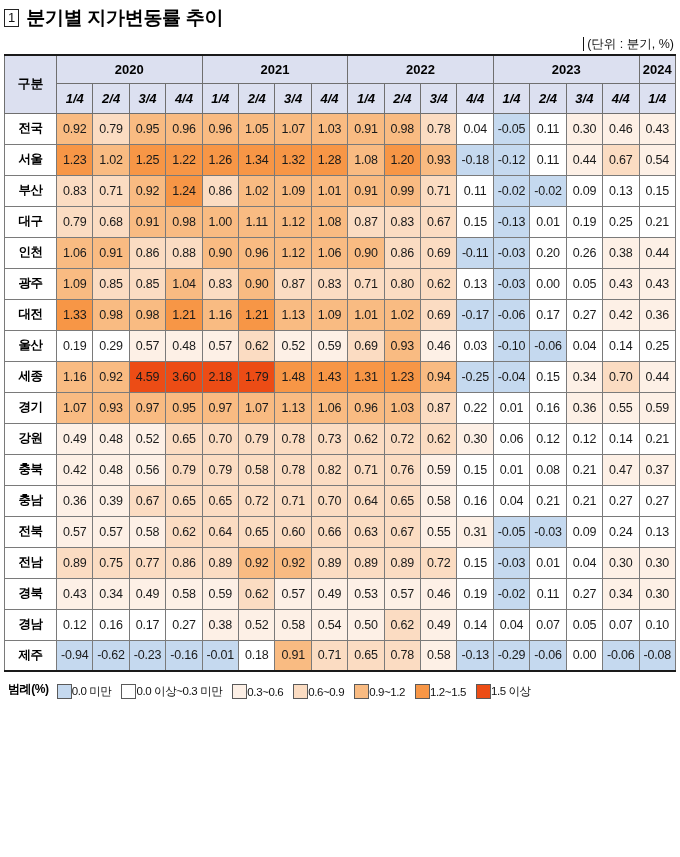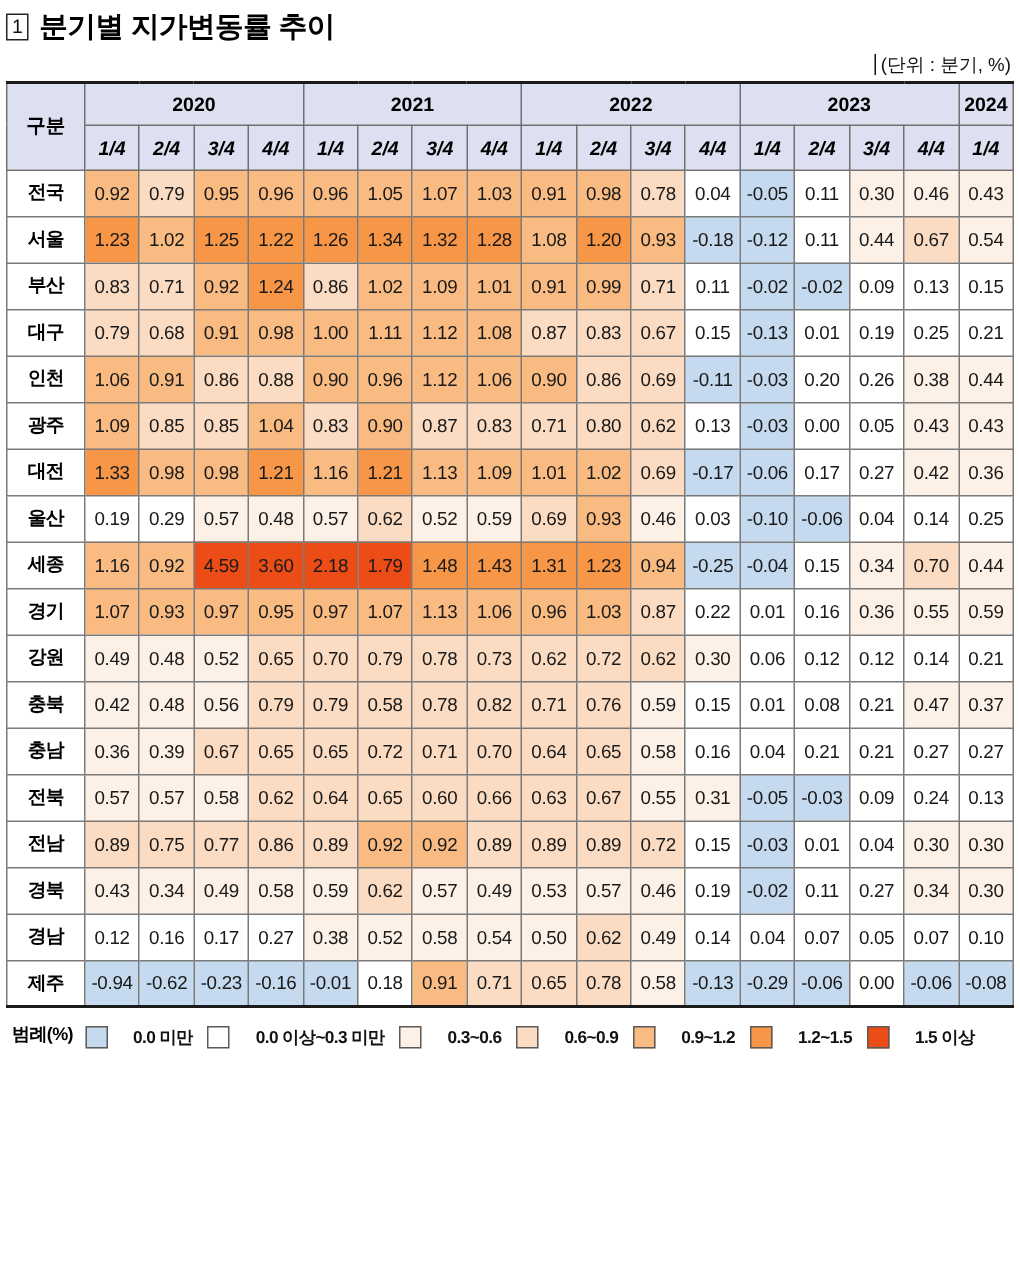--- a/index.html
+++ b/index.html
@@ -153,24 +153,23 @@
   .legend-title {
     font-size: 12px;
     font-weight: bold;
     letter-spacing: -0.4px;
     margin-right: 2px;
     white-space: nowrap;
   }
   .legend-item {
     display: flex;
     align-items: center;
-    gap: 17px;
+    gap: 0;
     margin-right: 10px;
     white-space: nowrap;
-    font-weight: bold;
   }
   .swatch {
     width: 15px;
     height: 15px;
     border: 1px solid #5a5a5a;
     box-sizing: border-box;
     display: inline-block;
   }
   .legend-label {
     font-size: 11.5px;

